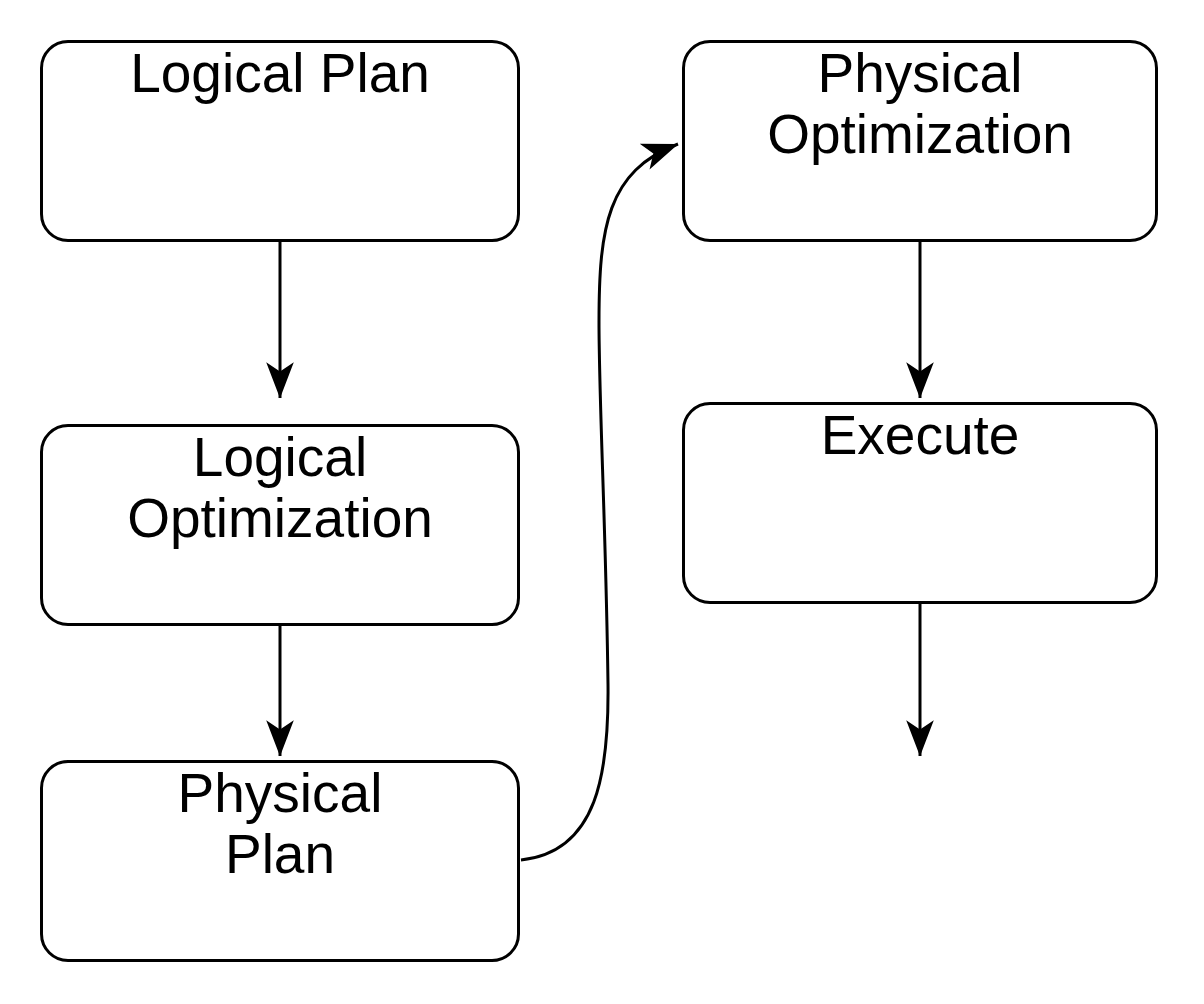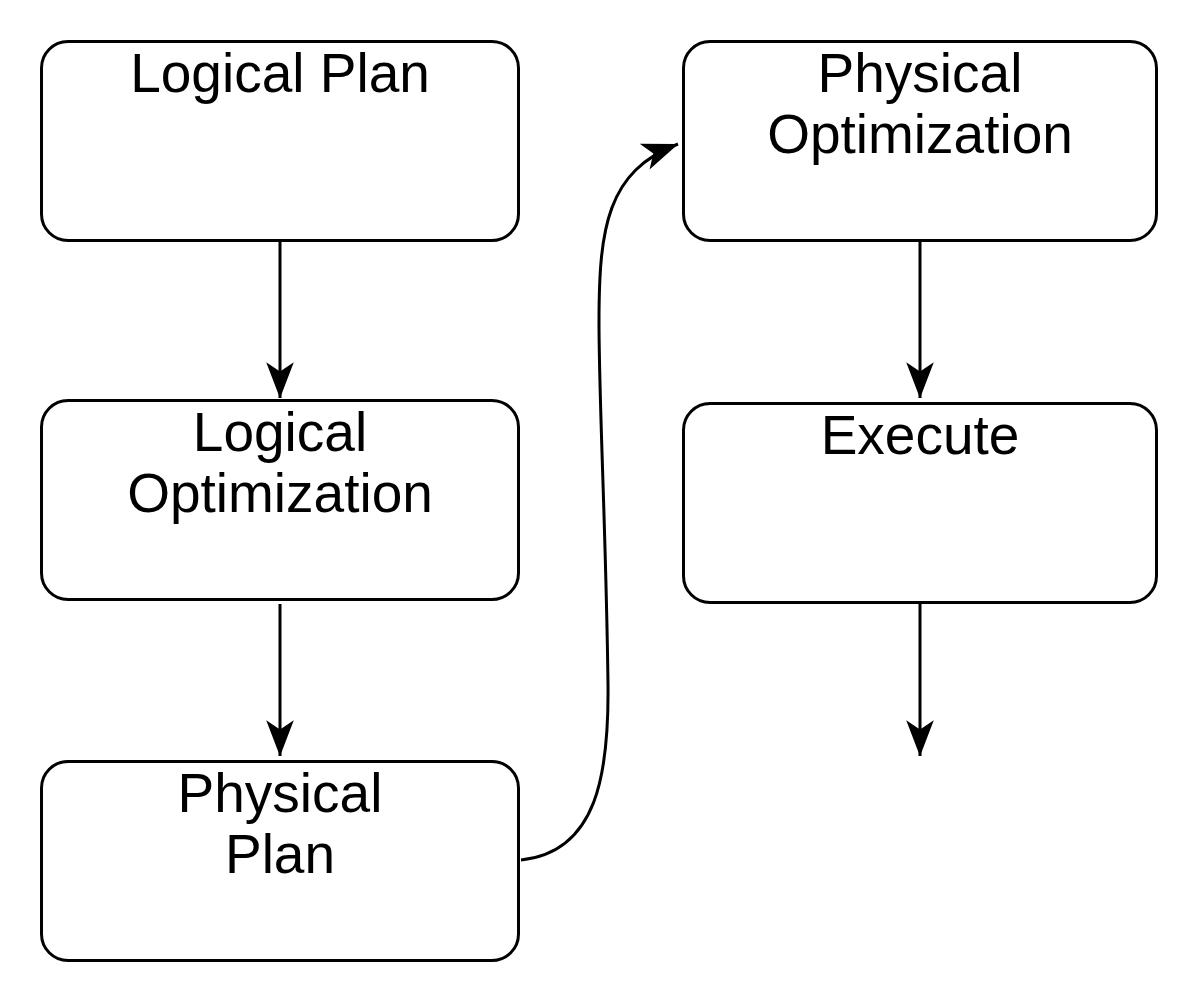--- a/index.html
+++ b/index.html
@@ -38,21 +38,21 @@
   .node-label {
     font-size: 55px;
     line-height: 1.1;
     color: #000000;
     text-align: center;
     white-space: pre-line;
     letter-spacing: 0;
   }
   
   #node-logical-plan        { left: 40px;  top: 40px;  width: 480px; height: 202px; }
-  #node-logical-optimization{ left: 40px;  top: 399px; width: 480px; height: 202px; }
+  #node-logical-optimization{ left: 40px;  top: 424px; width: 480px; height: 202px; }
   #node-physical-plan       { left: 40px;  top: 760px; width: 480px; height: 202px; }
   #node-physical-optimization{ left: 682px; top: 40px;  width: 476px; height: 202px; }
   #node-execute             { left: 682px; top: 402px; width: 476px; height: 202px; }
   #node-result              { left: 682px; top: 760px; width: 476px; height: 202px; }
 </style>
 </head>
 <body>
 
 <div class="canvas">
 

